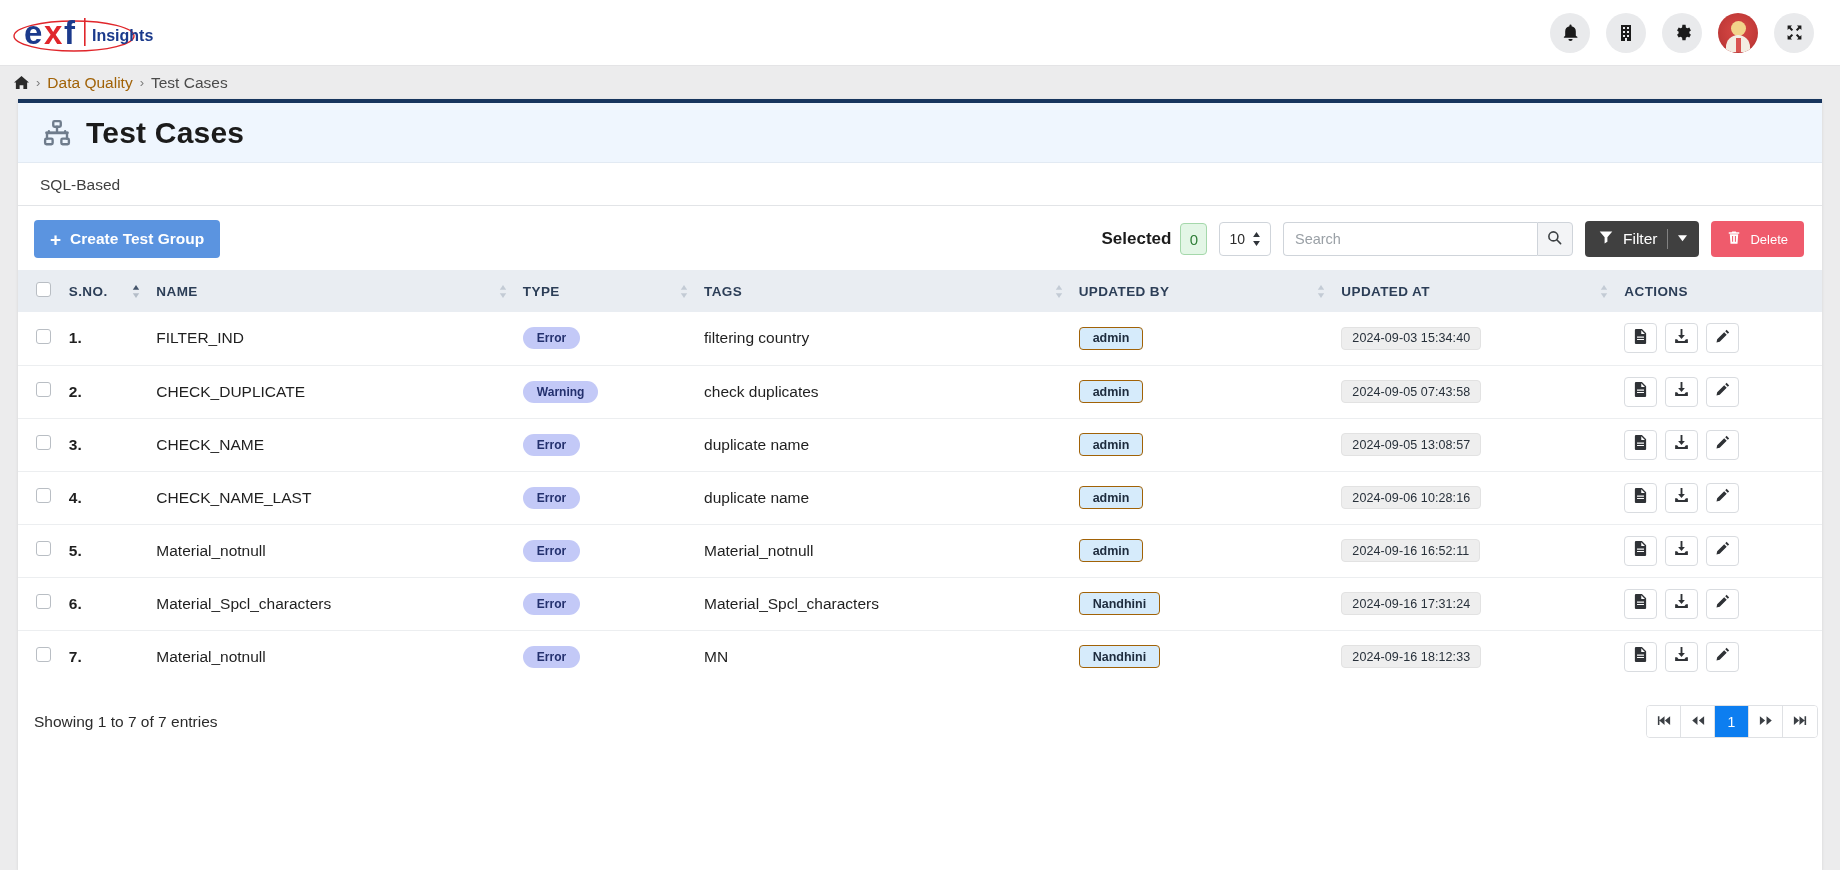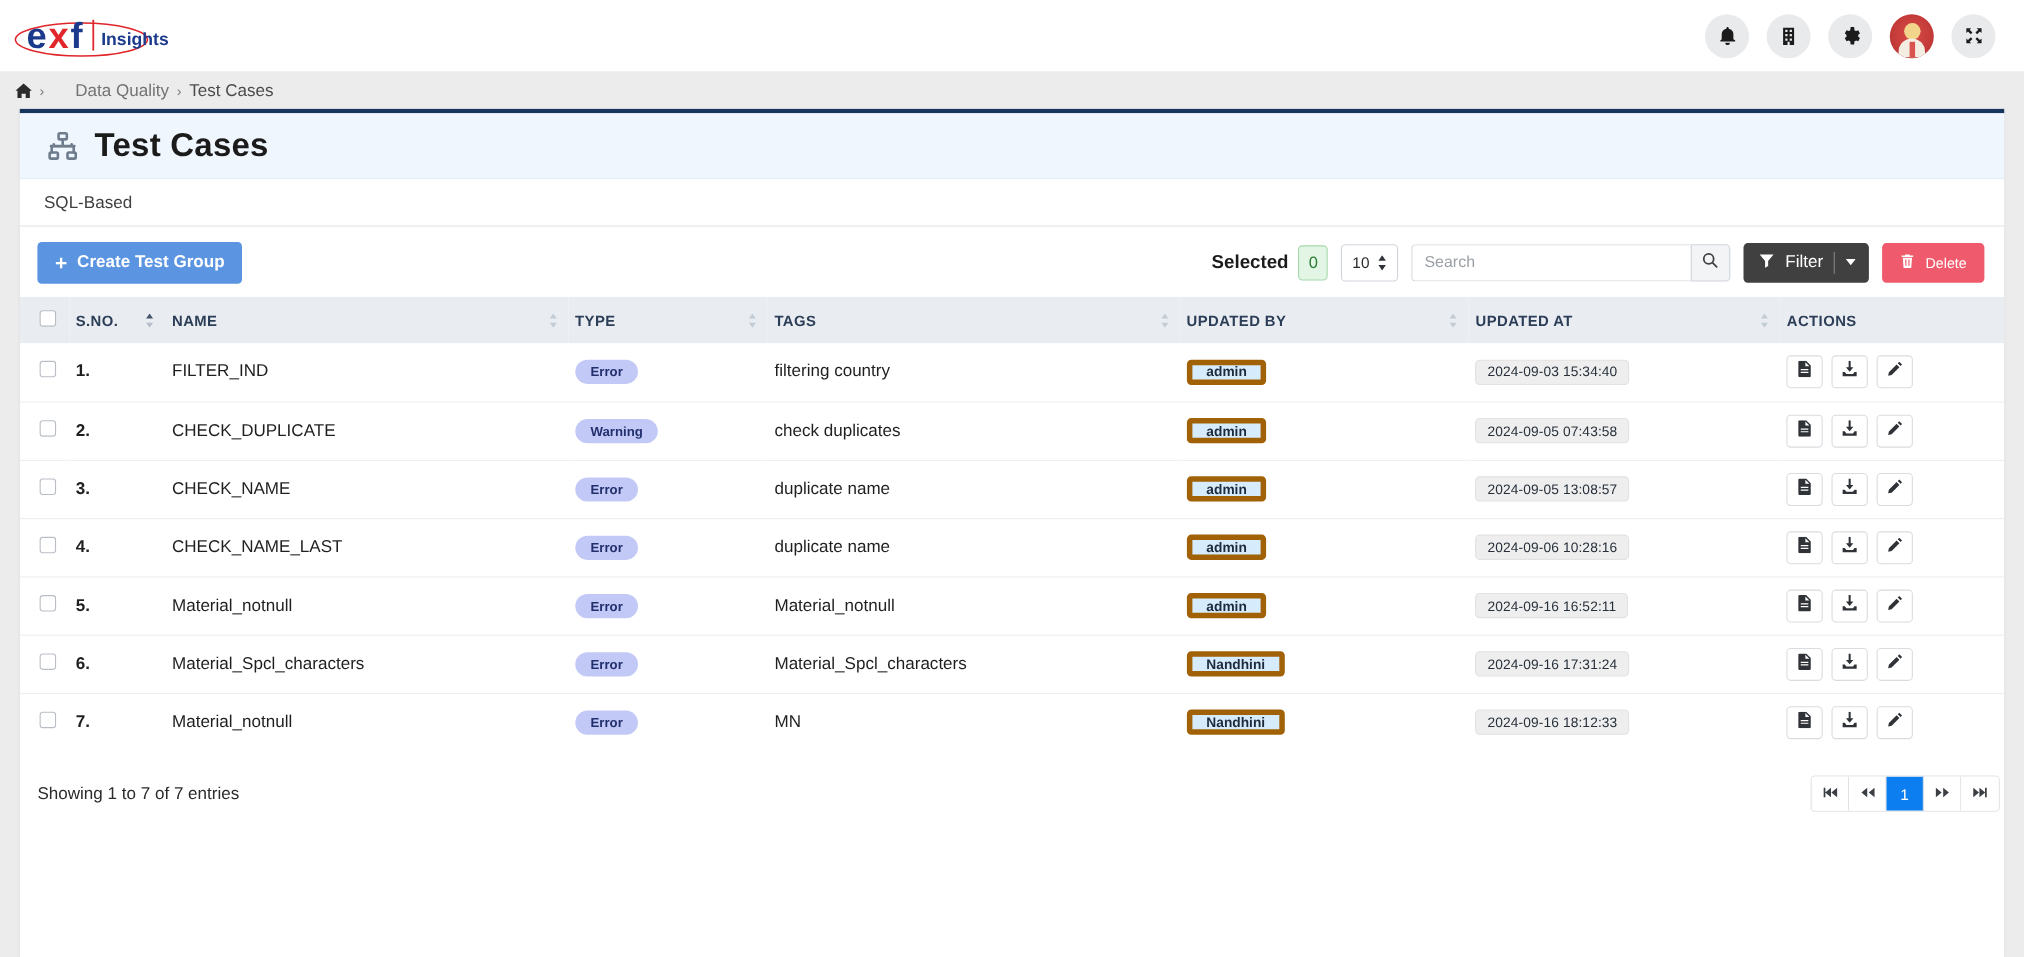--- a/index.html
+++ b/index.html
@@ -35,21 +35,21 @@
   .avatar .head { position:absolute; width:15px; height:15px; border-radius:50%; background:#f2d48a; left:12.5px; top:8px;}
   .avatar .body { position:absolute; width:24px; height:17px; border-radius:12px 12px 0 0; background:#f3ede2; left:8px; top:22px;}
   .avatar .tie  { position:absolute; width:5px; height:14px; background:#d9534f; left:17.5px; top:25px;}
 
   
   .breadcrumb {
     height: 33px; display: flex; align-items: center; gap: 7px;
     padding-left: 14px; font-size: 15.5px; color: #4b4b4b; background: #ececed;
   }
   .breadcrumb .sep { color: #7c7c7c; font-size: 13px; }
-  .breadcrumb a { color: #737373; text-decoration: none; cursor: pointer; margin-left: 21px; }
+  .breadcrumb a { color: #a16207; text-decoration: none; cursor: pointer; }
   .breadcrumb .cur { color: #4b4b4b; }
   .home-icon { display:flex; align-items:center; color:#2b2b2b; cursor:pointer;}
 
   
   .card {
     margin: 0 18px; background: #ffffff;
     border-top: 4px solid #17355e;
     height: 771px;
     box-shadow: 0 1px 3px rgba(0,0,0,.10);
   }
@@ -153,21 +153,21 @@
 
   .sno { font-weight: 700; font-size: 15.5px; }
 
   .pill {
     display: inline-flex; align-items: center; justify-content: center;
     background: #c3c9f7; color: #23306e; border-radius: 11px;
     font-size: 12px; font-weight: 600; height: 22px; padding: 0 14px;
   }
   .badge-user {
     display: inline-flex; align-items: center; justify-content: center;
-    background: #d6ebfb; color: #1d2b3d; border: 5px solid #a16207;
+    background: #d6ebfb; color: #1d2b3d; border: 1px solid #a16207;
     border-radius: 4px; font-size: 12.5px; font-weight: 600; height: 23px; padding: 0 13px;
   }
   .badge-time {
     display: inline-flex; align-items: center; justify-content: center;
     background: #eeeeee; color: #27303a; border: 1px solid #e2e2e2;
     border-radius: 4px; font-size: 12.5px; height: 23px; padding: 0 10px; letter-spacing:.1px;
   }
   .actions { display: flex; gap: 8px; }
   .actbtn {
     width: 33px; height: 30px; border: 1px solid #d9dce0; border-radius: 4px;

